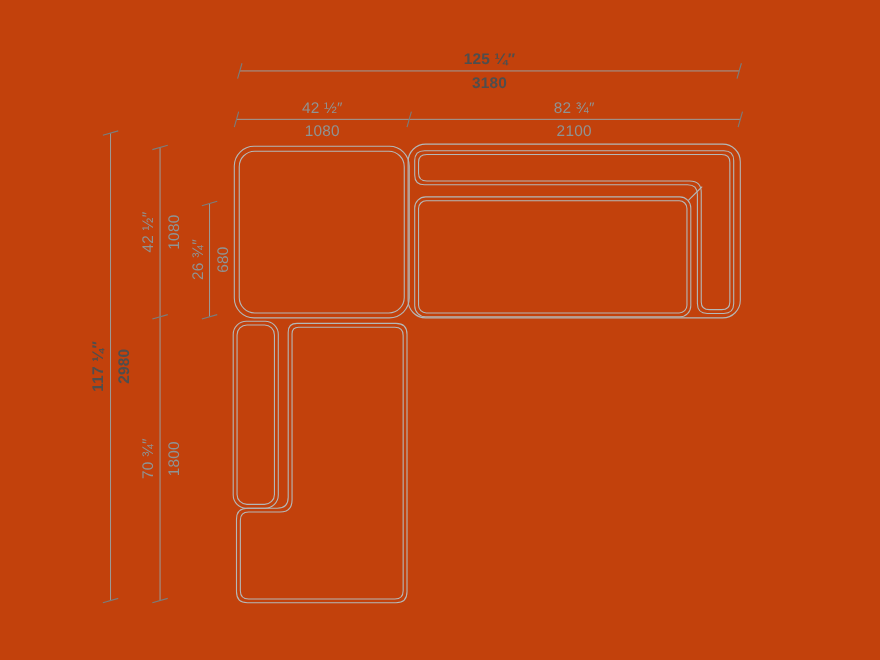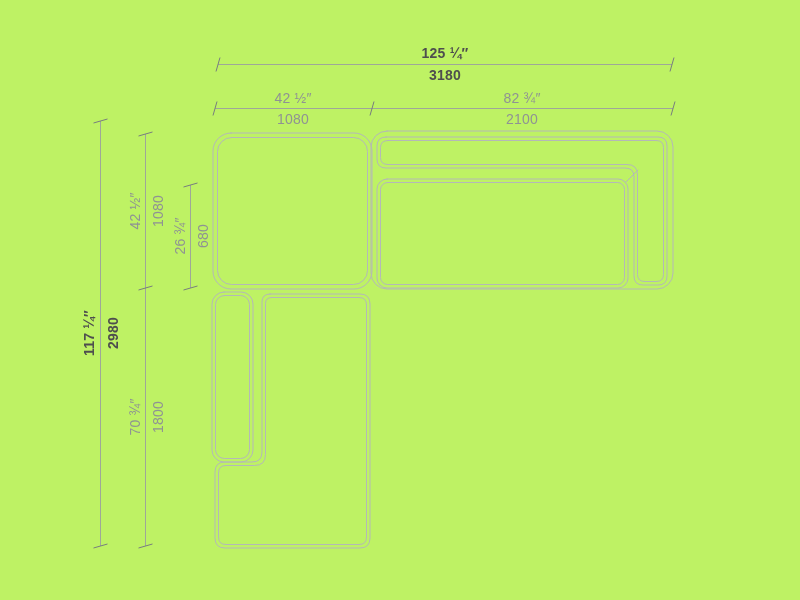--- a/index.html
+++ b/index.html
@@ -5,21 +5,21 @@
   html, body {
     margin: 0;
     padding: 0;
     background: #f4f4f4;
     font-family: "Liberation Sans", sans-serif;
   }
   #canvas {
     position: relative;
     width: 800px;
     height: 600px;
-    background: #bef264;
+    background: #c2410c;
     overflow: hidden;
   }
   svg { display: block; }
   .furn {
     fill: none;
     stroke: #b4b8b8;
     stroke-width: 1;
     stroke-linecap: round;
     stroke-linejoin: round;
   }

